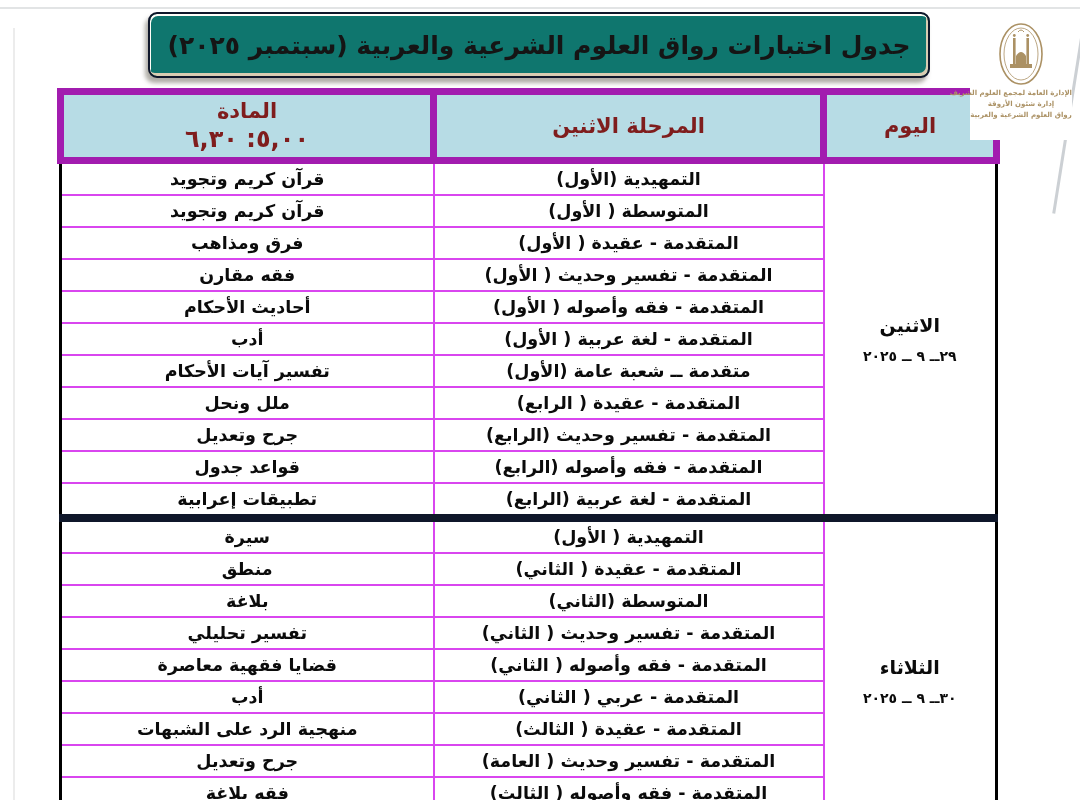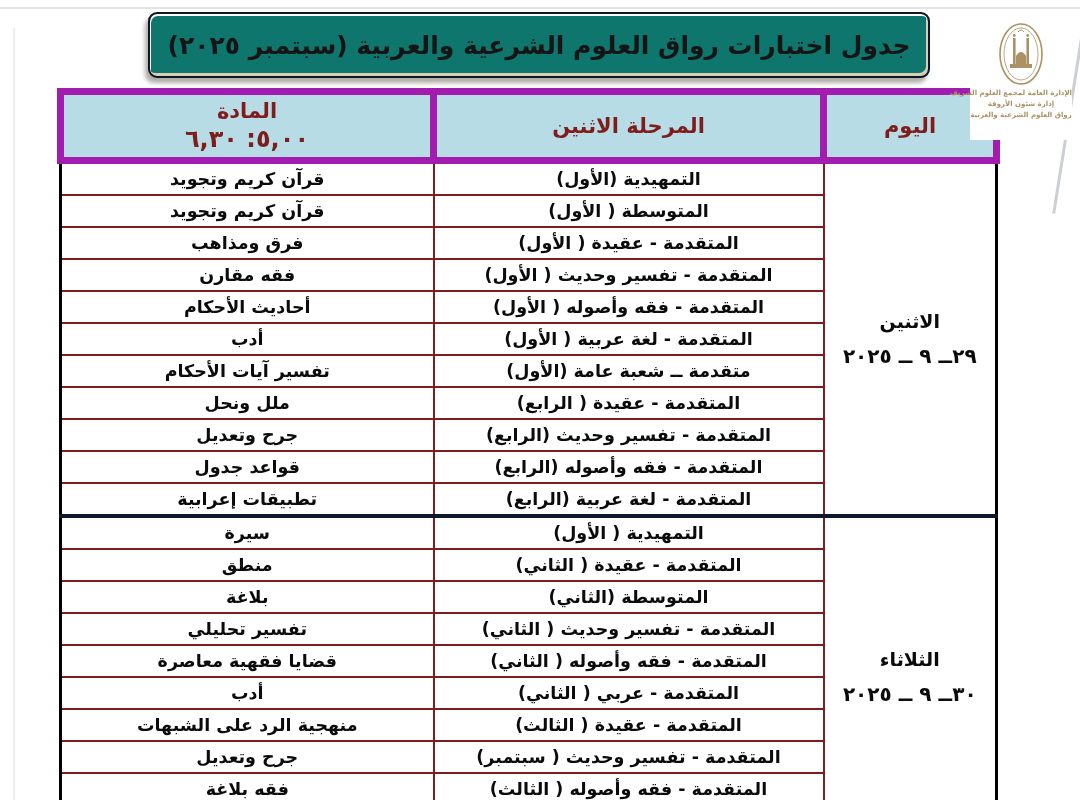--- a/index.html
+++ b/index.html
@@ -34,33 +34,33 @@
     position:absolute;left:57px;top:88px;width:936px;
     border-collapse:collapse;direction:rtl;table-layout:fixed;
     border:3px solid #000;
   }
   table.sched th{
     border:7px solid #a21caf;
     font-weight:bold;color:#7f1d1d;
     padding:2px 7px;
   }
   table.sched td{
-    border:2px solid #7f1d1d;
+    border:2px solid #d946ef;
     font-weight:bold;color:#0b0b0b;
     text-align:center;vertical-align:middle;
     padding:0 6px;height:30px;font-size:17.5px;
   }
   thead th{height:58px;font-size:21px;}
   th.c-stage, td.c-stage{border-left-width:3px;border-right-width:3px;}
   td.c-day{border-right-width:3px;}
   .subject-head-top{font-size:21px;line-height:1.25;}
   .subject-head-time{font-size:24px;line-height:1.2;}
-  tr.group-start td{border-top:4px solid #0f172a;}
+  tr.group-start td{border-top:8px solid #0f172a;}
   .day-name{font-size:19px;margin-bottom:12px;}
-  .day-date{font-size:20px;}
+  .day-date{font-size:14px;}
 </style>
 </head>
 <body>
 
 <div class="edge-top"></div>
 <div class="edge-left"></div>
 <div class="edge-fold"></div>
 
 <div class="title-box">
   <span>جدول اختبارات رواق العلوم الشرعية والعربية (سبتمبر ٢٠٢٥)</span>
@@ -174,21 +174,21 @@
       </tr>
       <tr>
         <td class="c-stage">المتقدمة - عربي ( الثاني)</td>
         <td class="c-subject">أدب</td>
       </tr>
       <tr>
         <td class="c-stage">المتقدمة - عقيدة ( الثالث)</td>
         <td class="c-subject">منهجية الرد على الشبهات</td>
       </tr>
       <tr>
-        <td class="c-stage">المتقدمة - تفسير وحديث ( سبتمبر)</td>
+        <td class="c-stage">المتقدمة - تفسير وحديث ( العامة)</td>
         <td class="c-subject">جرح وتعديل</td>
       </tr>
       <tr>
         <td class="c-stage">المتقدمة - فقه وأصوله ( الثالث)</td>
         <td class="c-subject">فقه بلاغة</td>
       </tr>
       <tr>
         <td class="c-stage">المتقدمة - لغة عربية ( الثالث)</td>
         <td class="c-subject">عروض</td>
       </tr>

